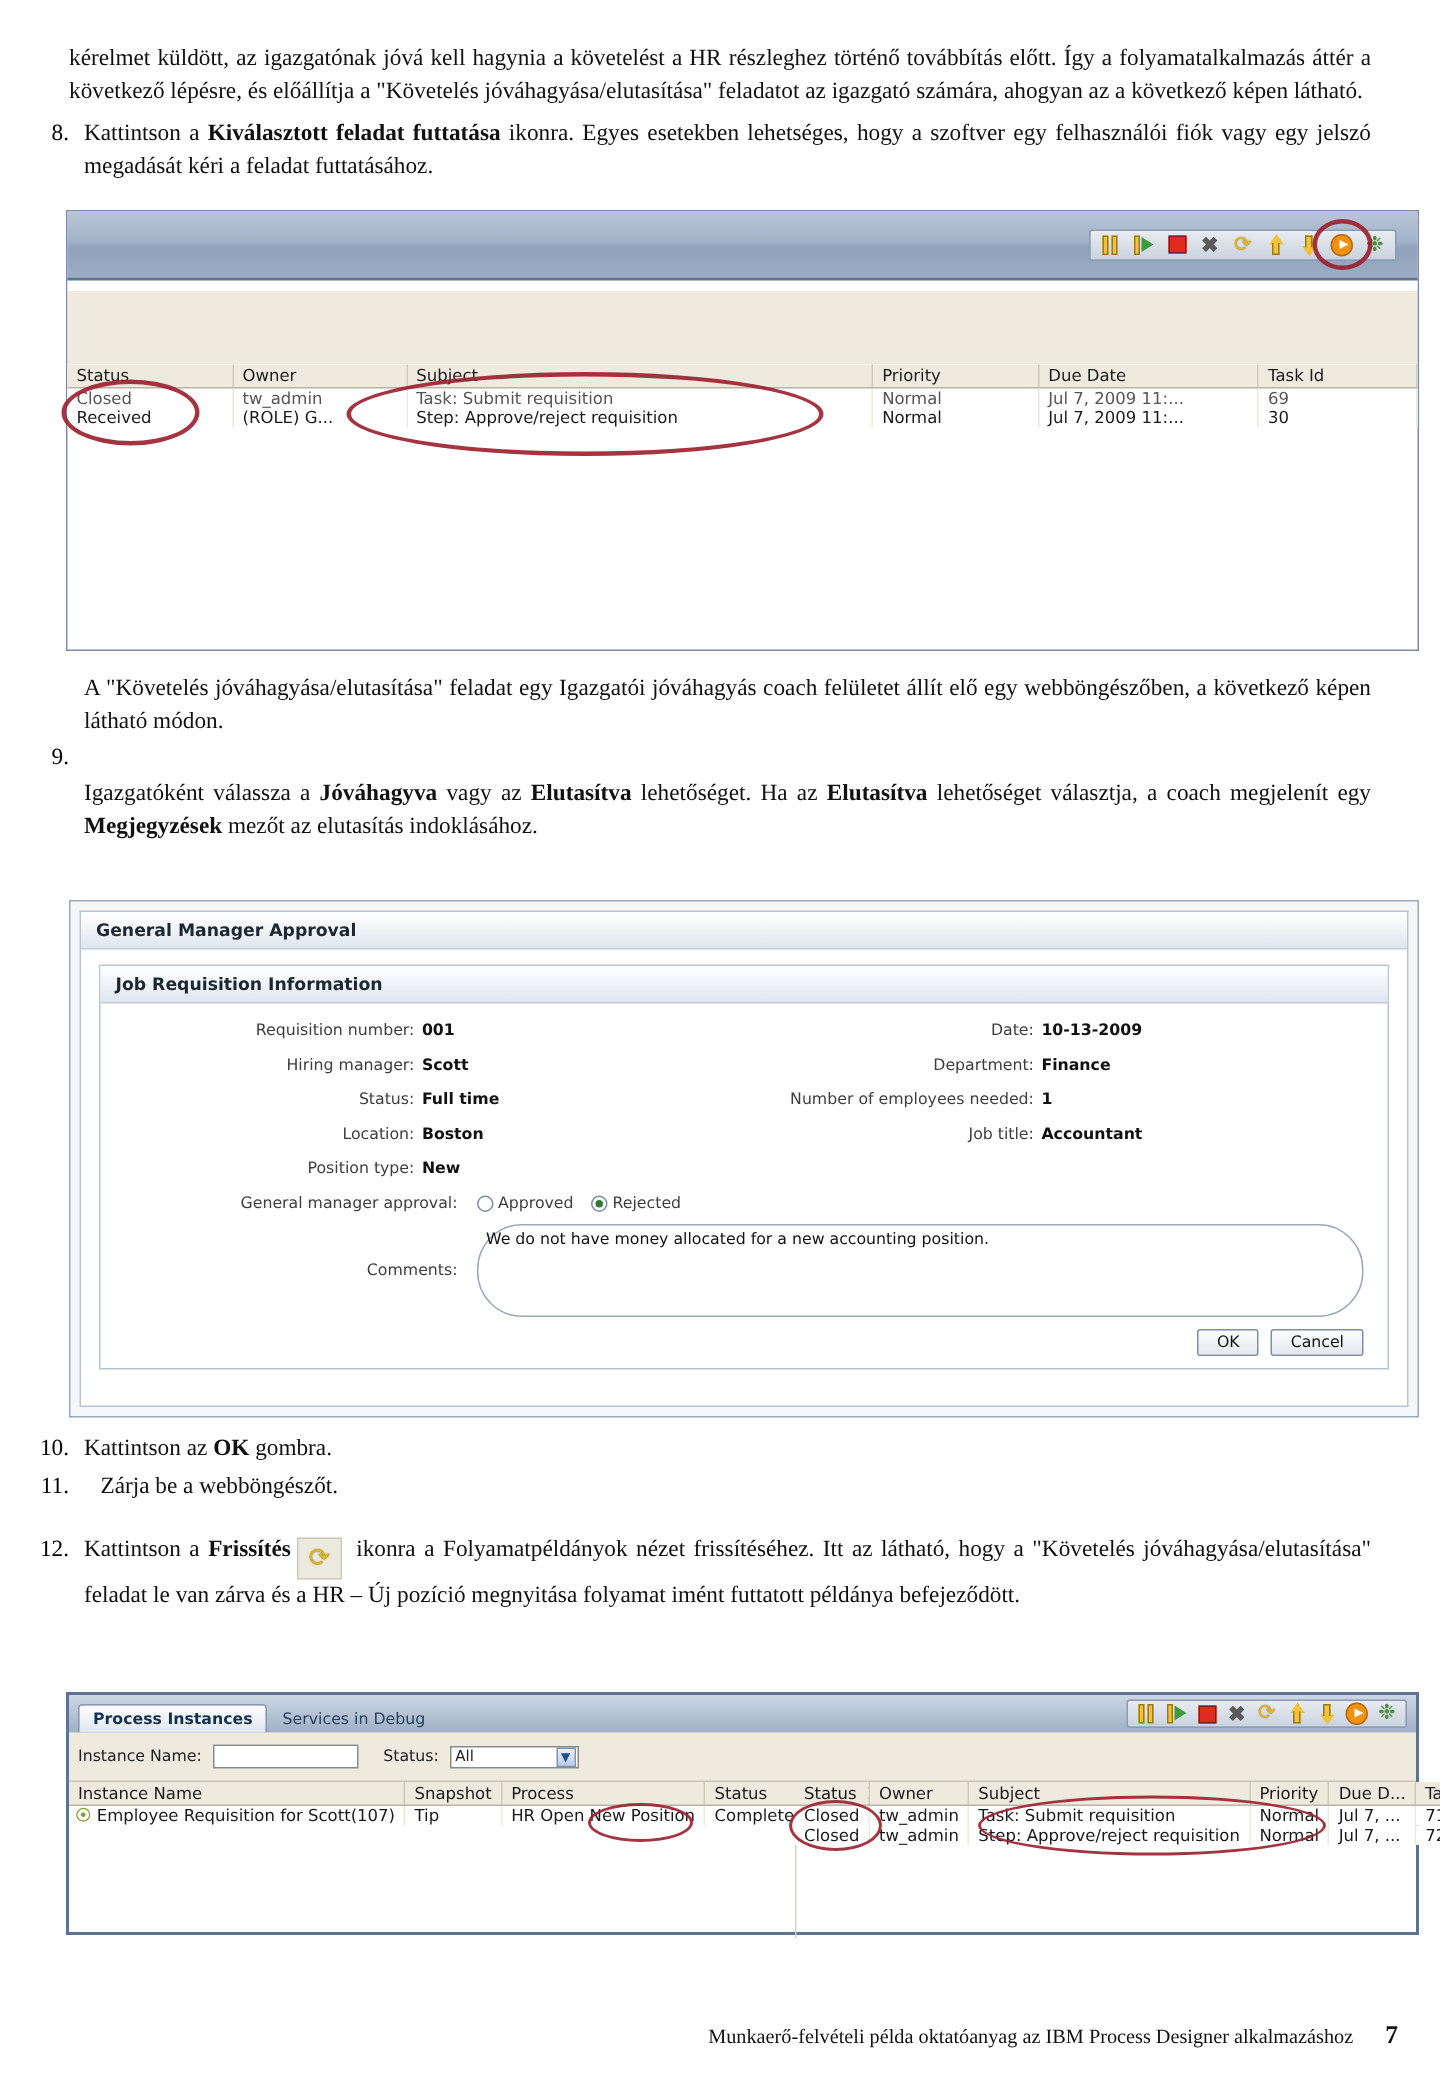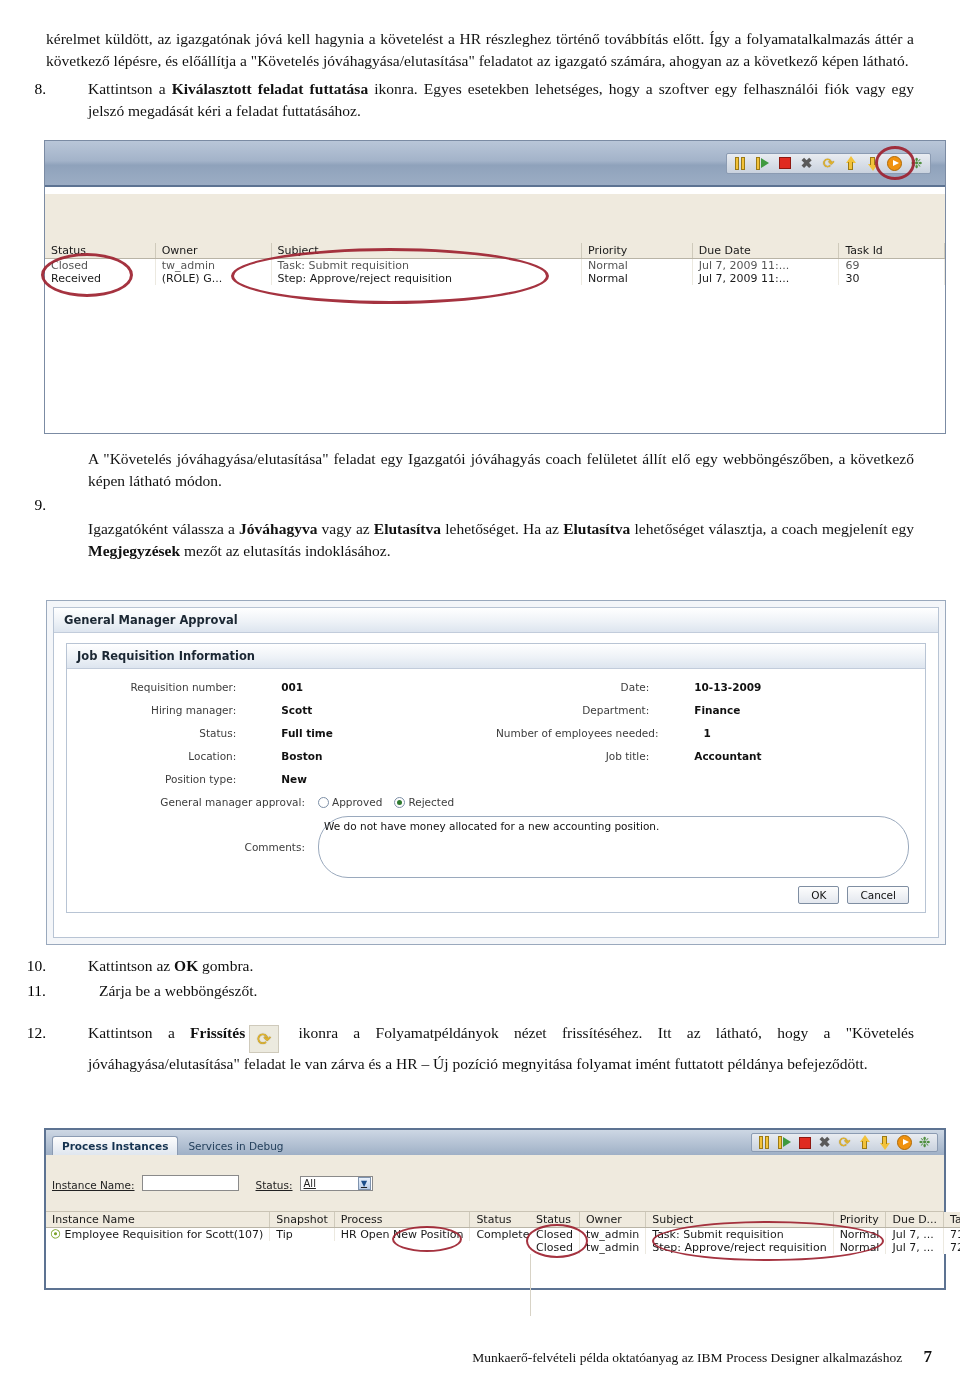--- a/index.html
+++ b/index.html
@@ -34,21 +34,21 @@
     font-family: "Liberation Serif", serif;
     font-size: 15.5px;
     line-height: 1.42;
     width: 36px;
     text-align: right;
     flex: 0 0 36px;
     padding-right: 10px;
     box-sizing: content-box;
   }
   .num-marker.centered { align-self: center; }
-  .num-body { flex: 1 1 auto; margin-left: 32px; }
+  .num-body { flex: 1 1 auto; }
   b, strong { font-weight: bold; }
 
   
   .shot {
     position: absolute;
     background: #fff;
     box-sizing: border-box;
   }
   .shot-outer {
     border: 1px solid #7b8ba3;
@@ -184,21 +184,21 @@
   .panel-hd {
     background: linear-gradient(to bottom,#ffffff 0%, #eef2f7 55%, #dde5ef 100%);
     border-bottom:1px solid #c2ccdb;
     font-weight:bold;
     font-size:11.5px;
     color:#1b2733;
     padding:5px 10px;
   }
   .panel-bd { padding:8px 12px 10px 12px; }
   .frow { display:flex; width:100%; font-size:10.5px; color:#3d3d3d; margin-bottom:11px; }
-  .fcol { width:50%; display:flex;gap:40px; }
+  .fcol { width:50%; display:flex; }
   .flabel { flex:1 1 auto; text-align:right; padding-right:5px; white-space:nowrap; }
   .fvalue { flex:0 0 auto; width:52%; color:#111; font-weight:600; white-space:nowrap; }
   .radio-row { display:flex; align-items:center; gap:4px; }
   .radio {
     width:11px; height:11px; border-radius:50%;
     border:1px solid #7d8fa6; background:#fff;
     display:inline-block; position:relative; box-sizing:border-box;
   }
   .radio.on::after{
     content:""; position:absolute; left:2px; top:2px; width:5px; height:5px;
@@ -220,27 +220,27 @@
   
   .tabbar { display:flex; align-items:flex-end; gap:0; height:20px; }
   .tab {
     font-family:"DejaVu Sans", sans-serif; font-size:10.5px;
     padding:3px 9px 3px 9px; border:1px solid #8b9bb2; border-bottom:none;
     background:linear-gradient(to bottom,#fdfdfd,#dfe6ef); color:#14324f;
     border-radius:3px 3px 0 0; font-weight:bold;
   }
   .tab.inactive { background:transparent; border-color:transparent; font-weight:normal; color:#24405c; }
   .filterbar {
-    background:#efeade; display:flex; align-items:flex-end; gap:7px;
+    background:#efeade; display:flex; align-items:center; gap:7px;
     font-family:"DejaVu Sans", sans-serif; font-size:10.5px; color:#222;
-    padding:20px 6px; border-bottom:1px solid #c9c3b4;text-decoration:underline;
+    padding:8px 6px; border-bottom:1px solid #c9c3b4;
   }
   .tinput { border:1px solid #8a8a8a; background:#fff; height:14px; width:95px; }
   .tselect {
-    border:1px solid #8a8a8a; background:#fff; height:15px; width:73px;
+    border:1px solid #8a8a8a; background:#fff; height:15px; width:86px;
     display:flex; align-items:center; justify-content:space-between;
     font-size:10px; padding:0 1px 0 3px; box-sizing:border-box;
   }
   .tselect .arrow {
     width:13px; height:13px; background:linear-gradient(to bottom,#eaf1fb,#b9cde8);
     border:1px solid #7f93ad; color:#1c4e8a; font-size:8px; line-height:11px; text-align:center;
     box-sizing:border-box;
   }
   .vsplit { position:absolute; top:0; bottom:0; width:1px; background:#d8d3c6; }
 

